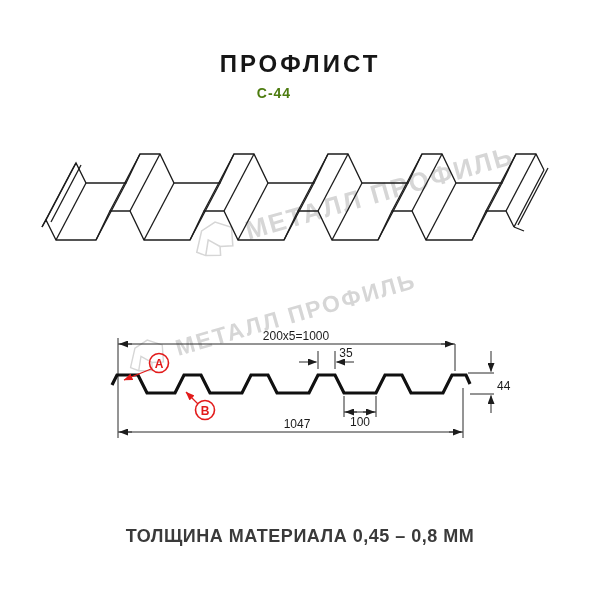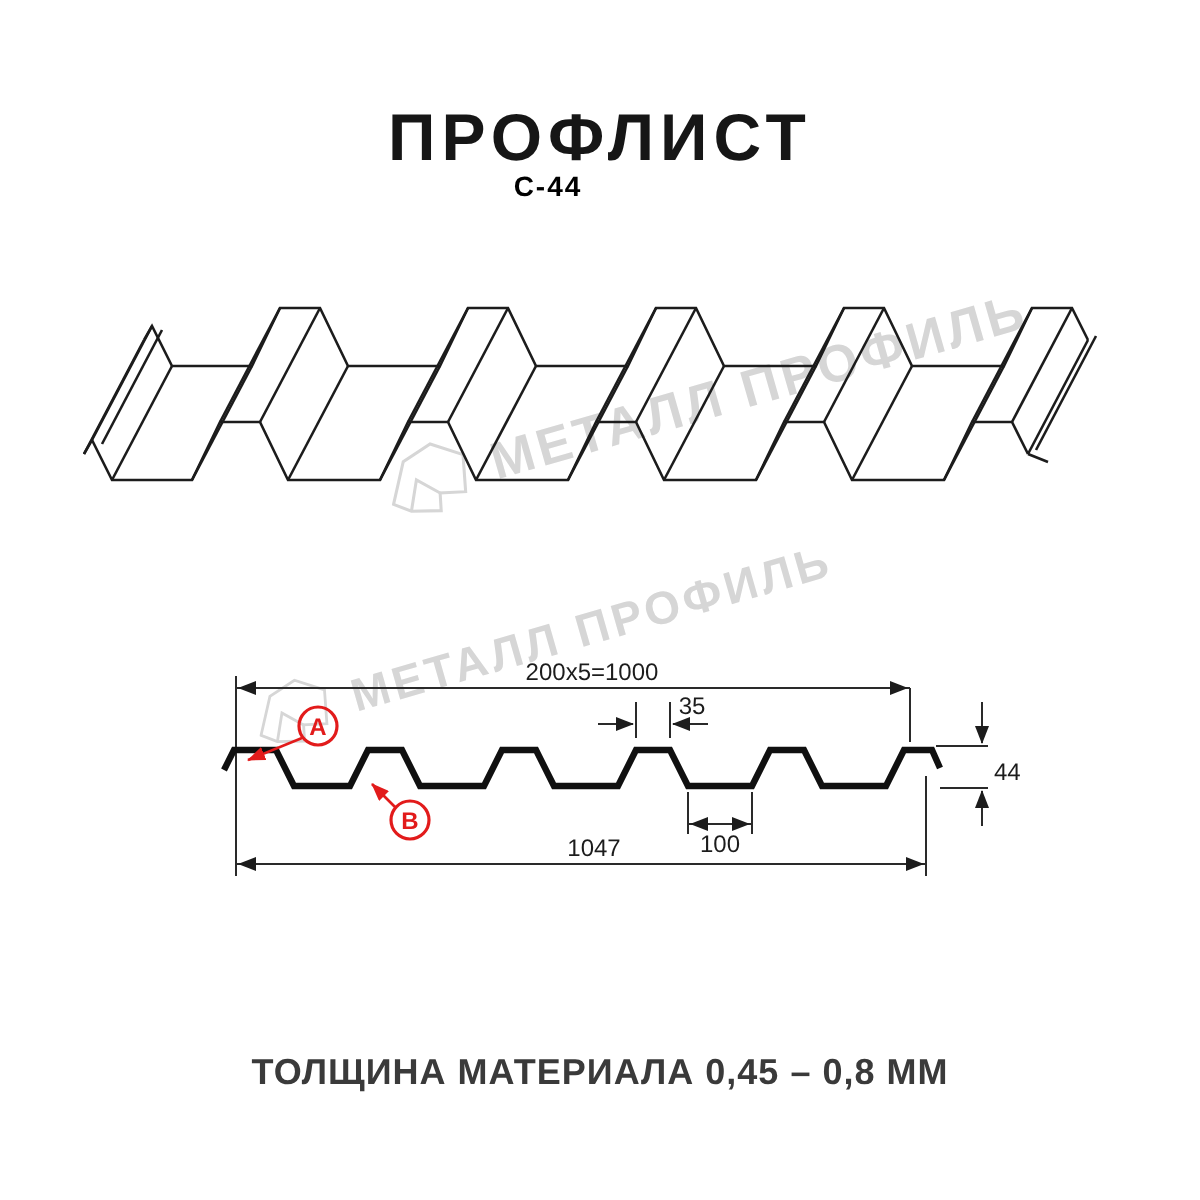--- a/index.html
+++ b/index.html
@@ -2,25 +2,25 @@
 <html><head>
 <meta charset="utf-8">
 <style>
   html,body{margin:0;padding:0;}
   body{
     width:600px;height:600px;position:relative;background:#ffffff;overflow:hidden;
     font-family:"Liberation Sans",sans-serif;
   }
   .page-title{
     position:absolute;top:50px;left:0;width:600px;text-align:center;
-    font-size:33px;font-weight:bold;letter-spacing:3px;color:#161616;
+    font-size:24px;font-weight:bold;letter-spacing:3px;color:#161616;
   }
   .page-subtitle{
     position:absolute;top:85px;left:0;width:548px;text-align:center;
-    font-size:14px;font-weight:bold;letter-spacing:1px;color:#000000;
+    font-size:14px;font-weight:bold;letter-spacing:1px;color:#4d7c0f;
   }
   .footer-note{
     position:absolute;top:526px;left:0;width:600px;text-align:center;
     font-size:18px;font-weight:bold;letter-spacing:.5px;color:#3a3a3a;
   }
   .watermark{
     position:absolute;display:flex;align-items:center;gap:8px;
     color:#d6d6d6;transform-origin:0 50%;white-space:nowrap;
     z-index:1;user-select:none;
   }

